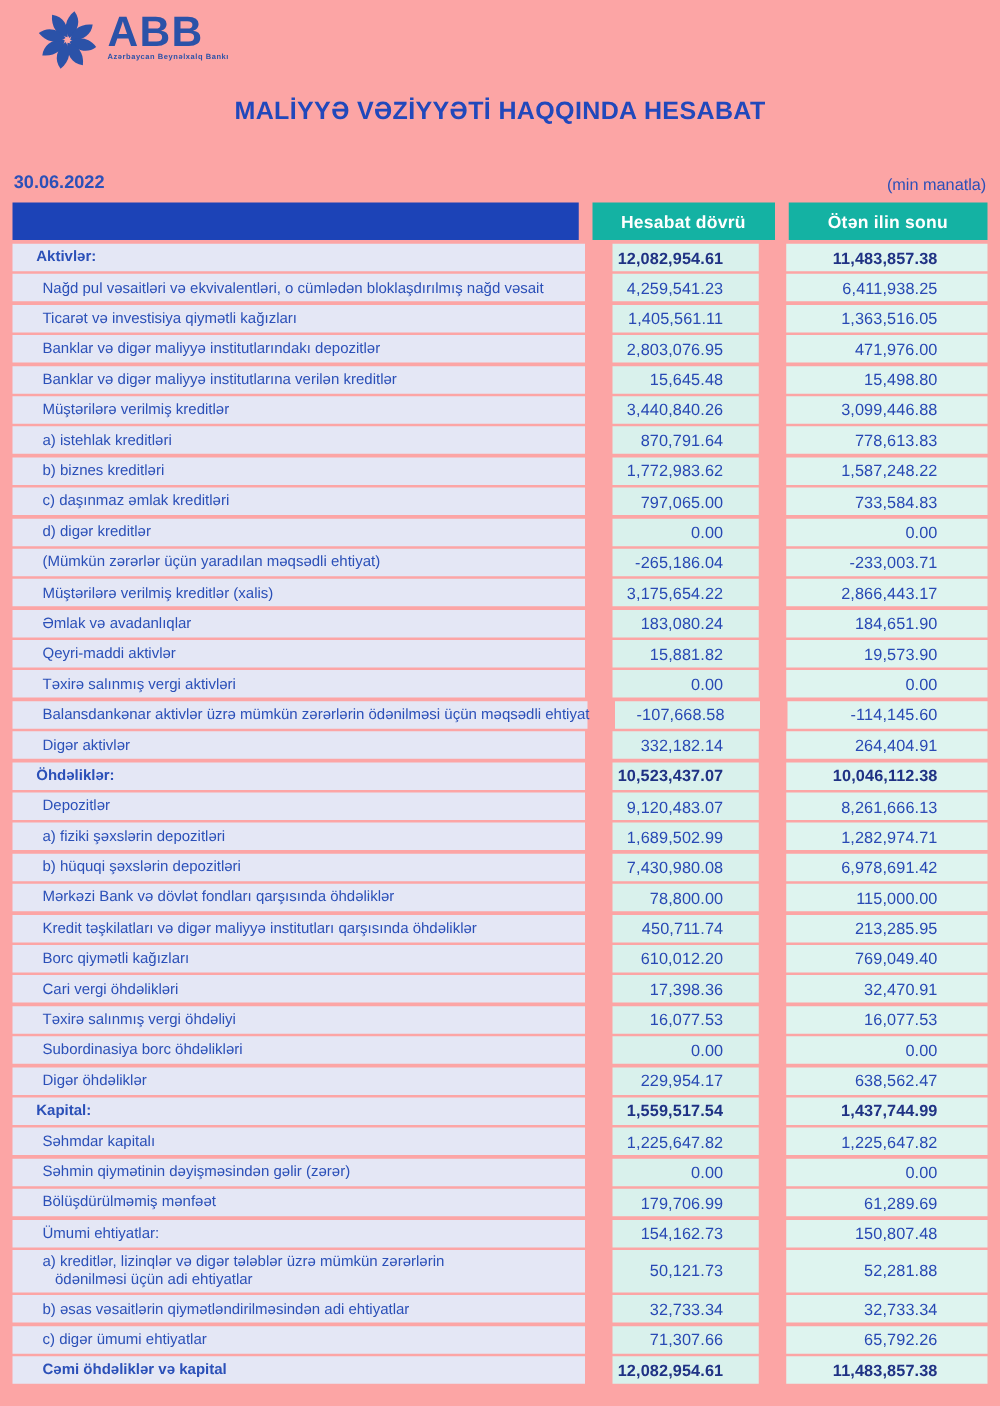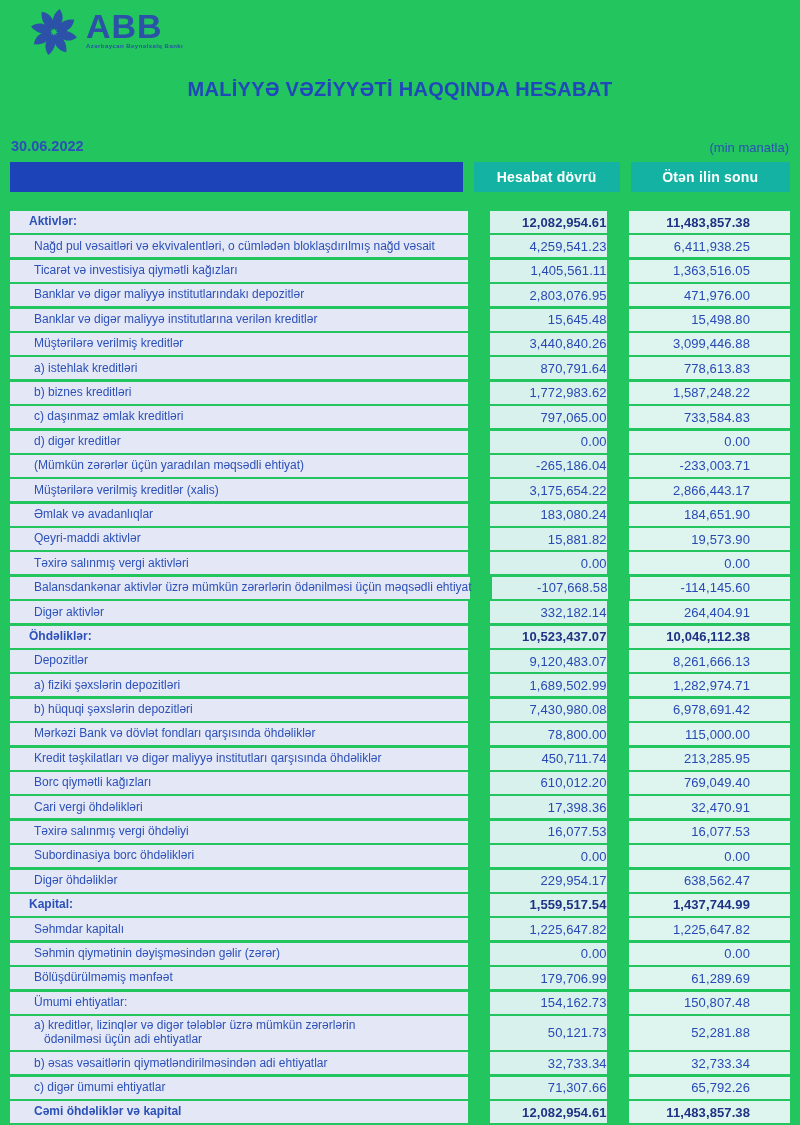--- a/index.html
+++ b/index.html
@@ -1,51 +1,51 @@
 <!DOCTYPE html>
 <html><head>
 <meta charset="utf-8">
 <style>
   * { margin:0; padding:0; box-sizing:border-box; }
   html,body { background:#ffffff; }
   body { font-family:"Liberation Sans","DejaVu Sans",sans-serif; }
-  .page { position:relative; width:800px; height:1125px; background:#22c55e; overflow:hidden; }
+  .page { position:relative; width:800px; height:1125px; background:#fca5a5; overflow:hidden; }
 
   
   .brand { position:absolute; left:26px; top:4px; display:flex; align-items:flex-start; }
   .brand-icon { width:56px; height:56px; }
   .brand-textblock { margin-left:4px; margin-top:6px; }
   .brand-name { font-size:34px; font-weight:700; color:#2b52a8; letter-spacing:1px; line-height:32px; }
   .brand-tagline { font-size:6px; font-weight:700; color:#2b52a8; letter-spacing:0.45px; margin-top:1px; }
 
   
   .page-title { position:absolute; left:0; top:78px; width:100%; text-align:center;
                 font-size:20px; font-weight:700; color:#2148bb; letter-spacing:0.3px; }
   .report-date { position:absolute; left:11px; top:138px; font-size:14.5px; font-weight:700; color:#2b50b8; }
   .unit-note  { position:absolute; right:11px; top:140px; font-size:13px; font-weight:400; color:#2b50b8;text-align:center; }
 
   
   .table { position:absolute; left:10px; top:162px; width:780px; }
-  .thead { display:flex; column-gap:11px; height:30px; margin-bottom:19px; }
+  .thead { display:flex; column-gap:11px; height:30px; margin-bottom:3px; }
   .th-label { width:460px; background:#1c43b7; }
   .th-col   { display:flex; align-items:center; justify-content:center;
               background:#14b2a3; color:#ffffff; font-size:14px; font-weight:700; letter-spacing:0.2px; }
   .th-c1 { width:148px; }
   .th-c2 { width:162px; }
 
   .trow { display:flex; column-gap:22px; height:22px; margin-bottom:2.4px; }
   .trow.tall { height:34px; }
   .cell { display:flex; }
   .label { width:460px; background:#e4e7f5; color:#2b50b8; font-size:12px;
            flex-direction:column; justify-content:center; padding-left:24px; line-height:13.5px; }
   .label > div { white-space:nowrap; }
   .label .wrap2 { padding-left:10px; }
   .val { background:#d9f1ec; color:#2849b4; font-size:13px; align-items:center; justify-content:flex-end;
          font-weight:400; letter-spacing:0.1px; }
-  .v1 { width:117px; }
+  .v1 { width:117px; padding-right:28px; }
   .v2 { width:162px; padding-right:40px; background:#def4ef; }
 
   .trow.section .label { padding-left:19px; }
   .trow.bold .label { font-weight:700; }
   .trow.bold .val { font-weight:700; color:#1f3284; }
 </style>
 </head>
 <body>
 
 <div class="page">

